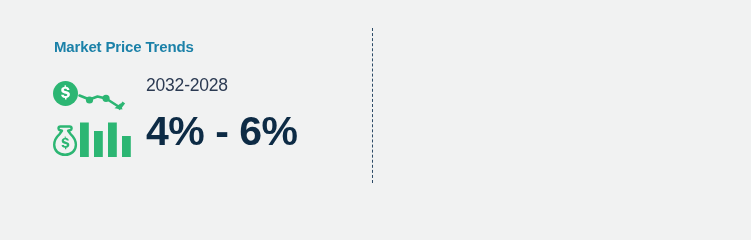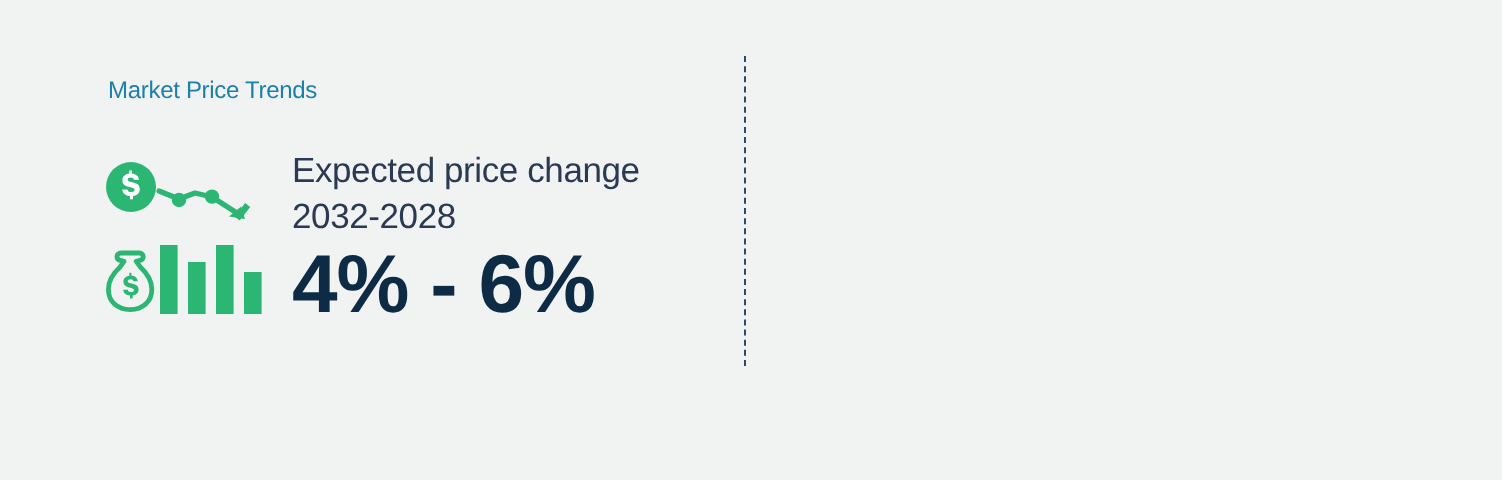--- a/index.html
+++ b/index.html
@@ -26,22 +26,22 @@
     position: absolute;
     top: 0;
     height: 211px;
   }
   #panel-left  { left: 0px;   width: 373px; }
   #panel-right { left: 373px; width: 378px; }
 
   .panel-title {
     position: absolute;
     font-family: "Liberation Sans", sans-serif;
-    font-weight: normal;
-    font-size: 12px;
+    font-weight: bold;
+    font-size: 15px;
     letter-spacing: -0.15px;
     color: #1b81a8;
     white-space: nowrap;
   }
   #title-left  { left: 54px; top: 38px; }
 
   
   #divider {
     position: absolute;
     left: 372px;
@@ -67,21 +67,21 @@
   }
   .expected-line {
     font-family: "Liberation Sans", sans-serif;
     font-size: 17.5px;
     line-height: 23px;
     color: #2b3a52;
     letter-spacing: -0.2px;
     white-space: nowrap;
   }
   #price-range {
-    margin-top: 0;
+    margin-top: 12px;
     font-family: "Liberation Sans", sans-serif;
     font-weight: bold;
     font-size: 41px;
     line-height: 44px;
     color: #0d2b45;
     letter-spacing: -0.5px;
     white-space: nowrap;
   }
 </style>
 </head>
@@ -113,21 +113,20 @@
 
           <rect x="28" y="42.5" width="8.8" height="34.5"></rect>
           <rect x="42" y="51" width="8.8" height="26"></rect>
           <rect x="56" y="42.5" width="8.8" height="34.5"></rect>
           <rect x="70" y="56" width="8.8" height="21"></rect>
         </g>
       </svg>
     </div>
 
     <div id="left-text">
-      <div class="expected-line">Expected price change</div>
       <div class="expected-line">2032-2028</div>
       <div id="price-range">4% - 6%</div>
     </div>
   </div>
 
   <div id="divider"></div>
 
   <div class="panel" id="panel-right">
 
     

